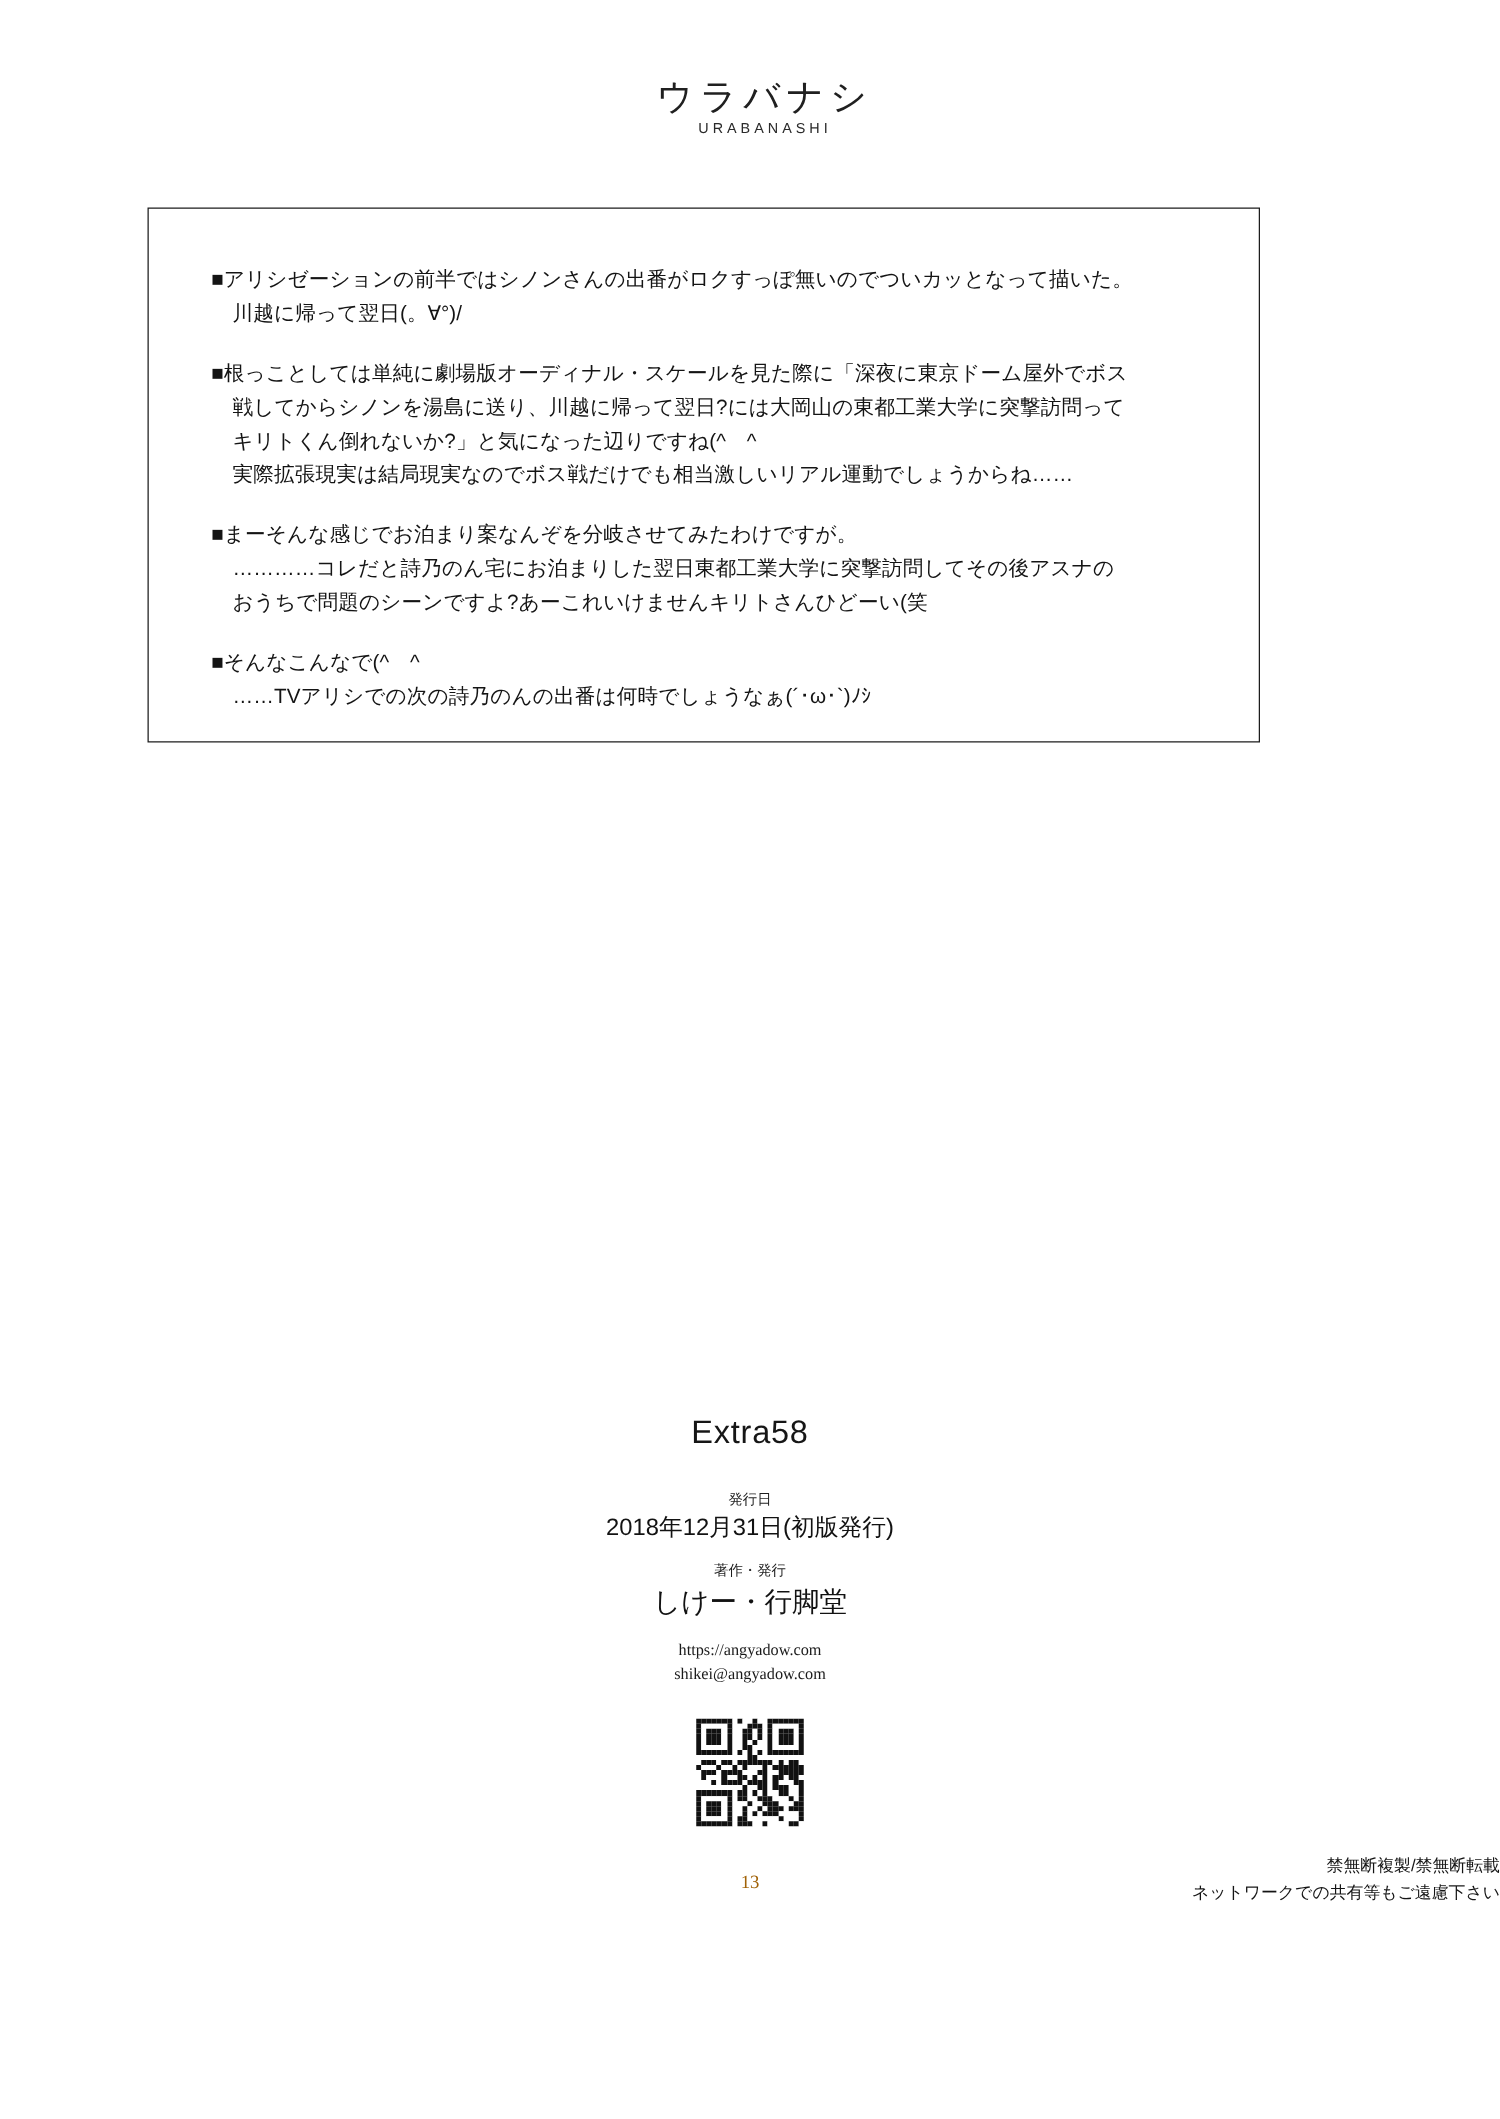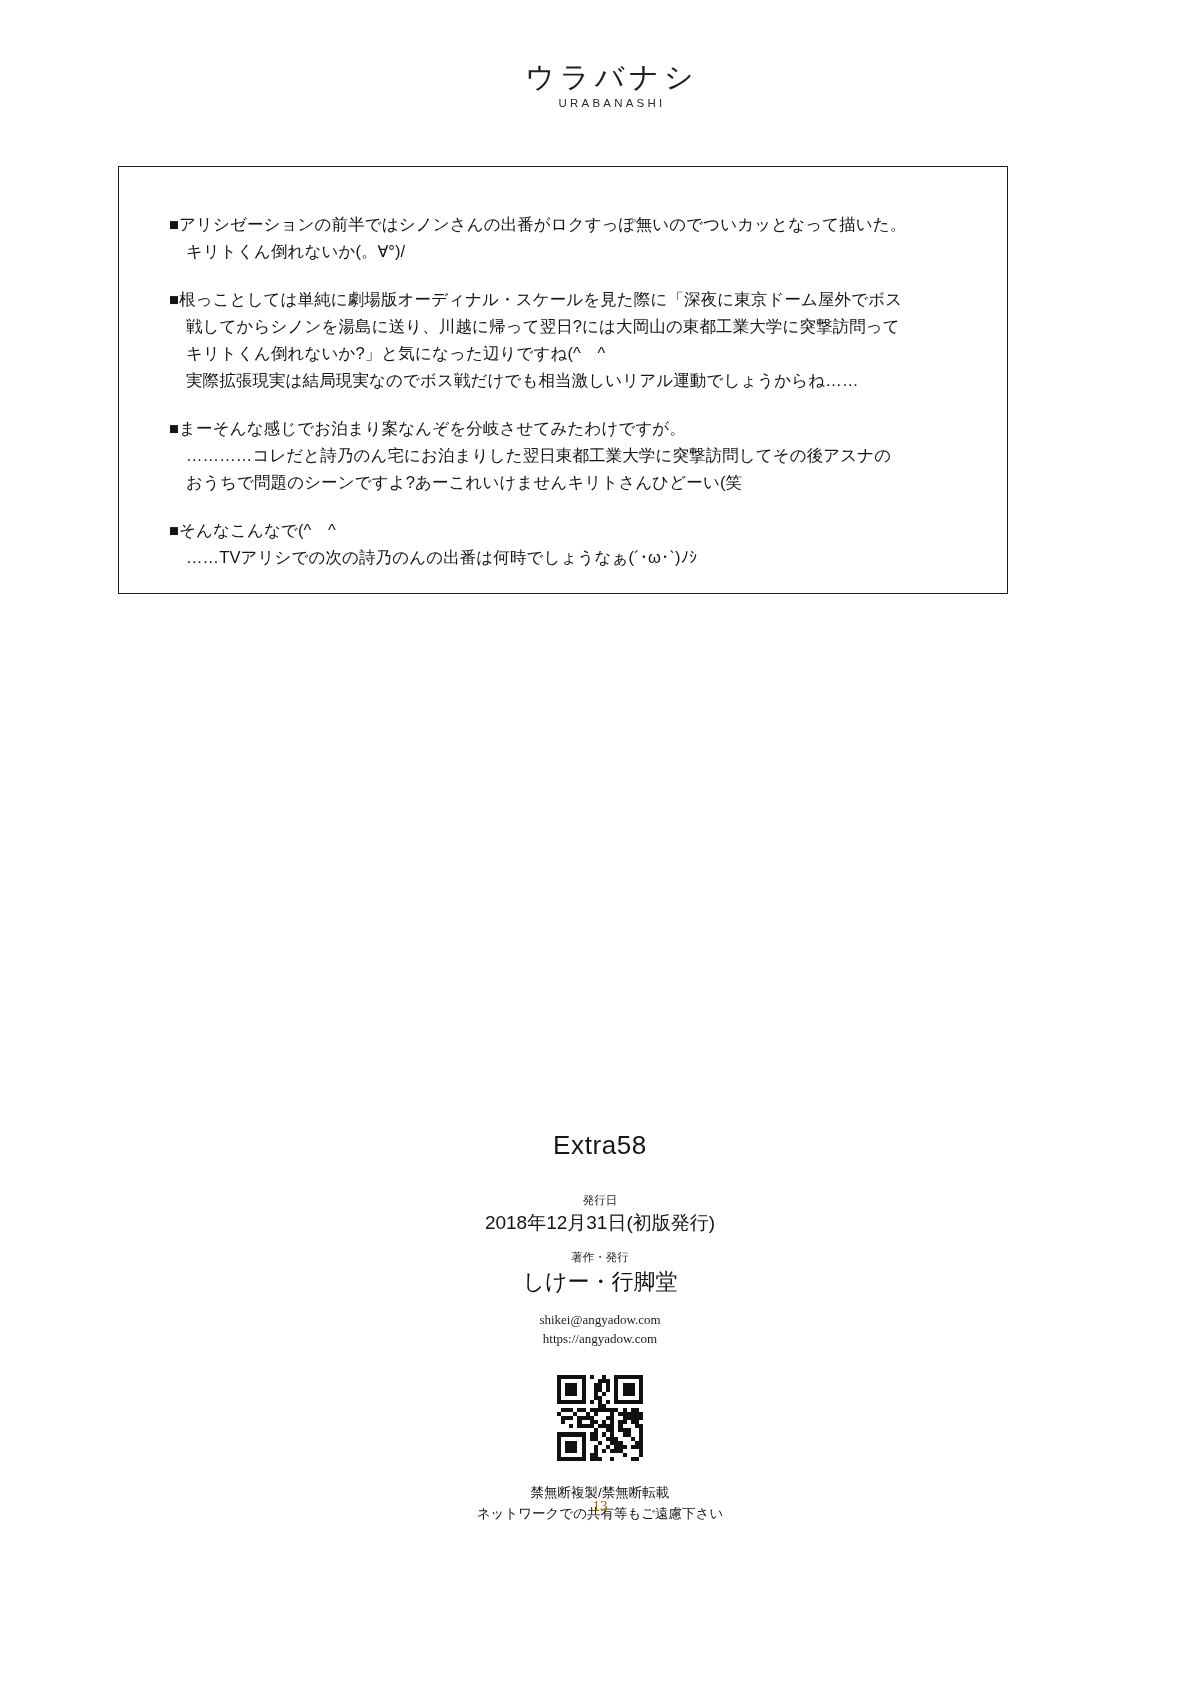--- a/index.html
+++ b/index.html
@@ -122,20 +122,21 @@
     background: #ffffff;
   }
   .qr i { display: block; background: #ffffff; }
   .qr i.on { background: #111111; }
 
   .notice {
     margin-top: 22px;
     font-size: 13.5px;
     color: #141414;
     line-height: 1.55;
+    text-align: right;
   }
 
   .page-number {
     position: absolute;
     left: 0;
     top: 1498px;
     width: 1200px;
     text-align: center;
     font-size: 15px;
     color: #a16207;
@@ -148,21 +149,21 @@
 <div class="logo-wrap">
   <div class="logo-main">ウラバナシ</div>
   <div class="logo-sub">URABANASHI</div>
 </div>
 
 <div class="notes-box">
   <div class="notes-inner">
 
     <div class="note">
       <span class="lead">■アリシゼーションの前半ではシノンさんの出番がロクすっぽ無いのでついカッとなって描いた。</span>
-      <span class="cont">キリトくん倒れないか(。∀°)/</span>
+      <span class="cont">川越に帰って翌日(。∀°)/</span>
     </div>
 
     <div class="note">
       <span class="lead">■根っことしては単純に劇場版オーディナル・スケールを見た際に「深夜に東京ドーム屋外でボス</span>
       <span class="cont">戦してからシノンを湯島に送り、川越に帰って翌日?には大岡山の東都工業大学に突撃訪問って</span>
       <span class="cont">キリトくん倒れないか?」と気になった辺りですね(^　^ゞ</span>
       <span class="cont">実際拡張現実は結局現実なのでボス戦だけでも相当激しいリアル運動でしょうからね……</span>
     </div>
 
     <div class="note">
@@ -181,22 +182,22 @@
 
 <div class="colophon">
   <div class="extra-title">Extra58</div>
 
   <div class="meta-label">発行日</div>
   <div class="meta-value">2018年12月31日(初版発行)</div>
 
   <div class="meta-label">著作・発行</div>
   <div class="meta-value small">しけー・行脚堂</div>
 
+  <div class="meta-url">https://angyadow.com</div>
   <div class="meta-url">shikei@angyadow.com</div>
-  <div class="meta-url">https://angyadow.com</div>
 
   <div class="qr-wrap">
     <div class="qr" id="qr">
         <i class="on"></i>
         <i class="on"></i>
         <i class="on"></i>
         <i class="on"></i>
         <i class="on"></i>
         <i class="on"></i>
         <i class="on"></i>

